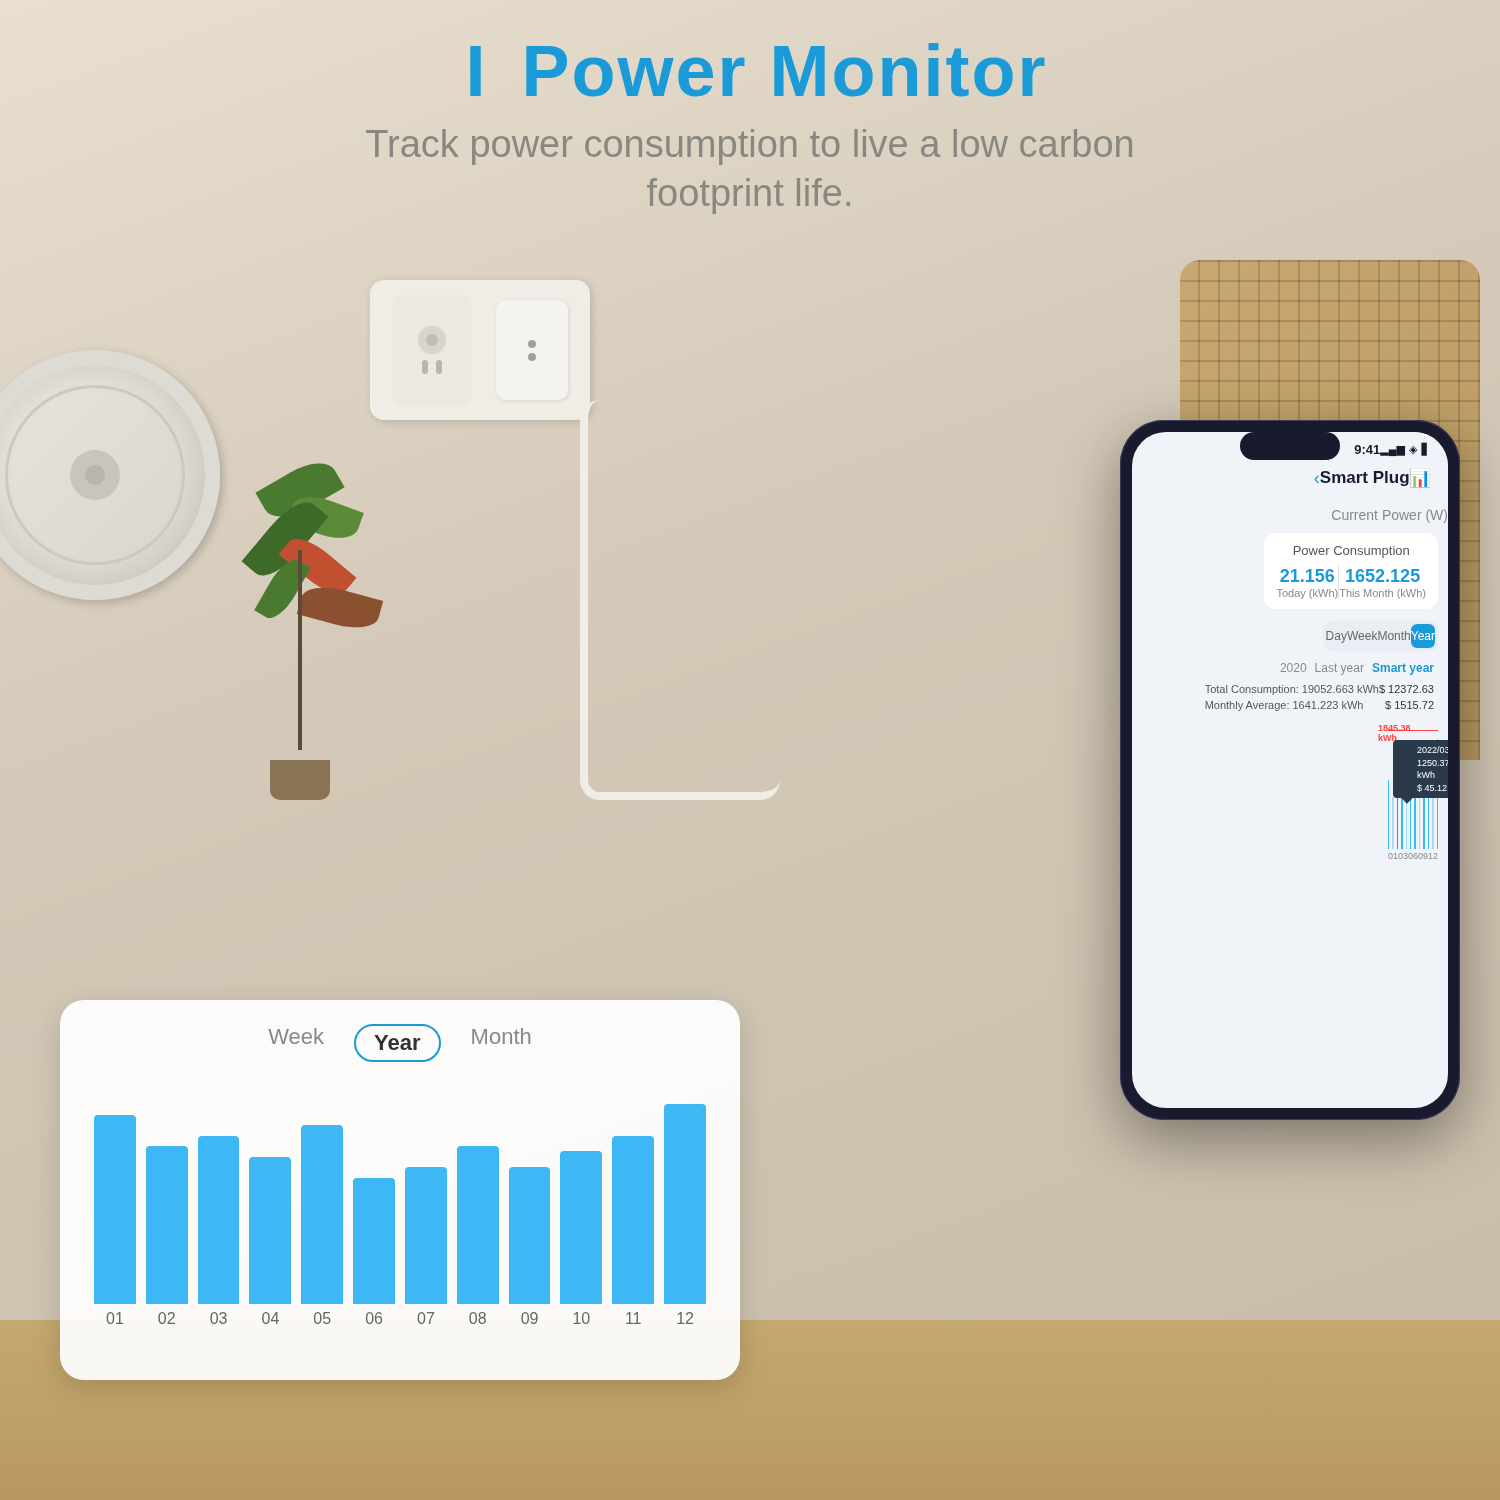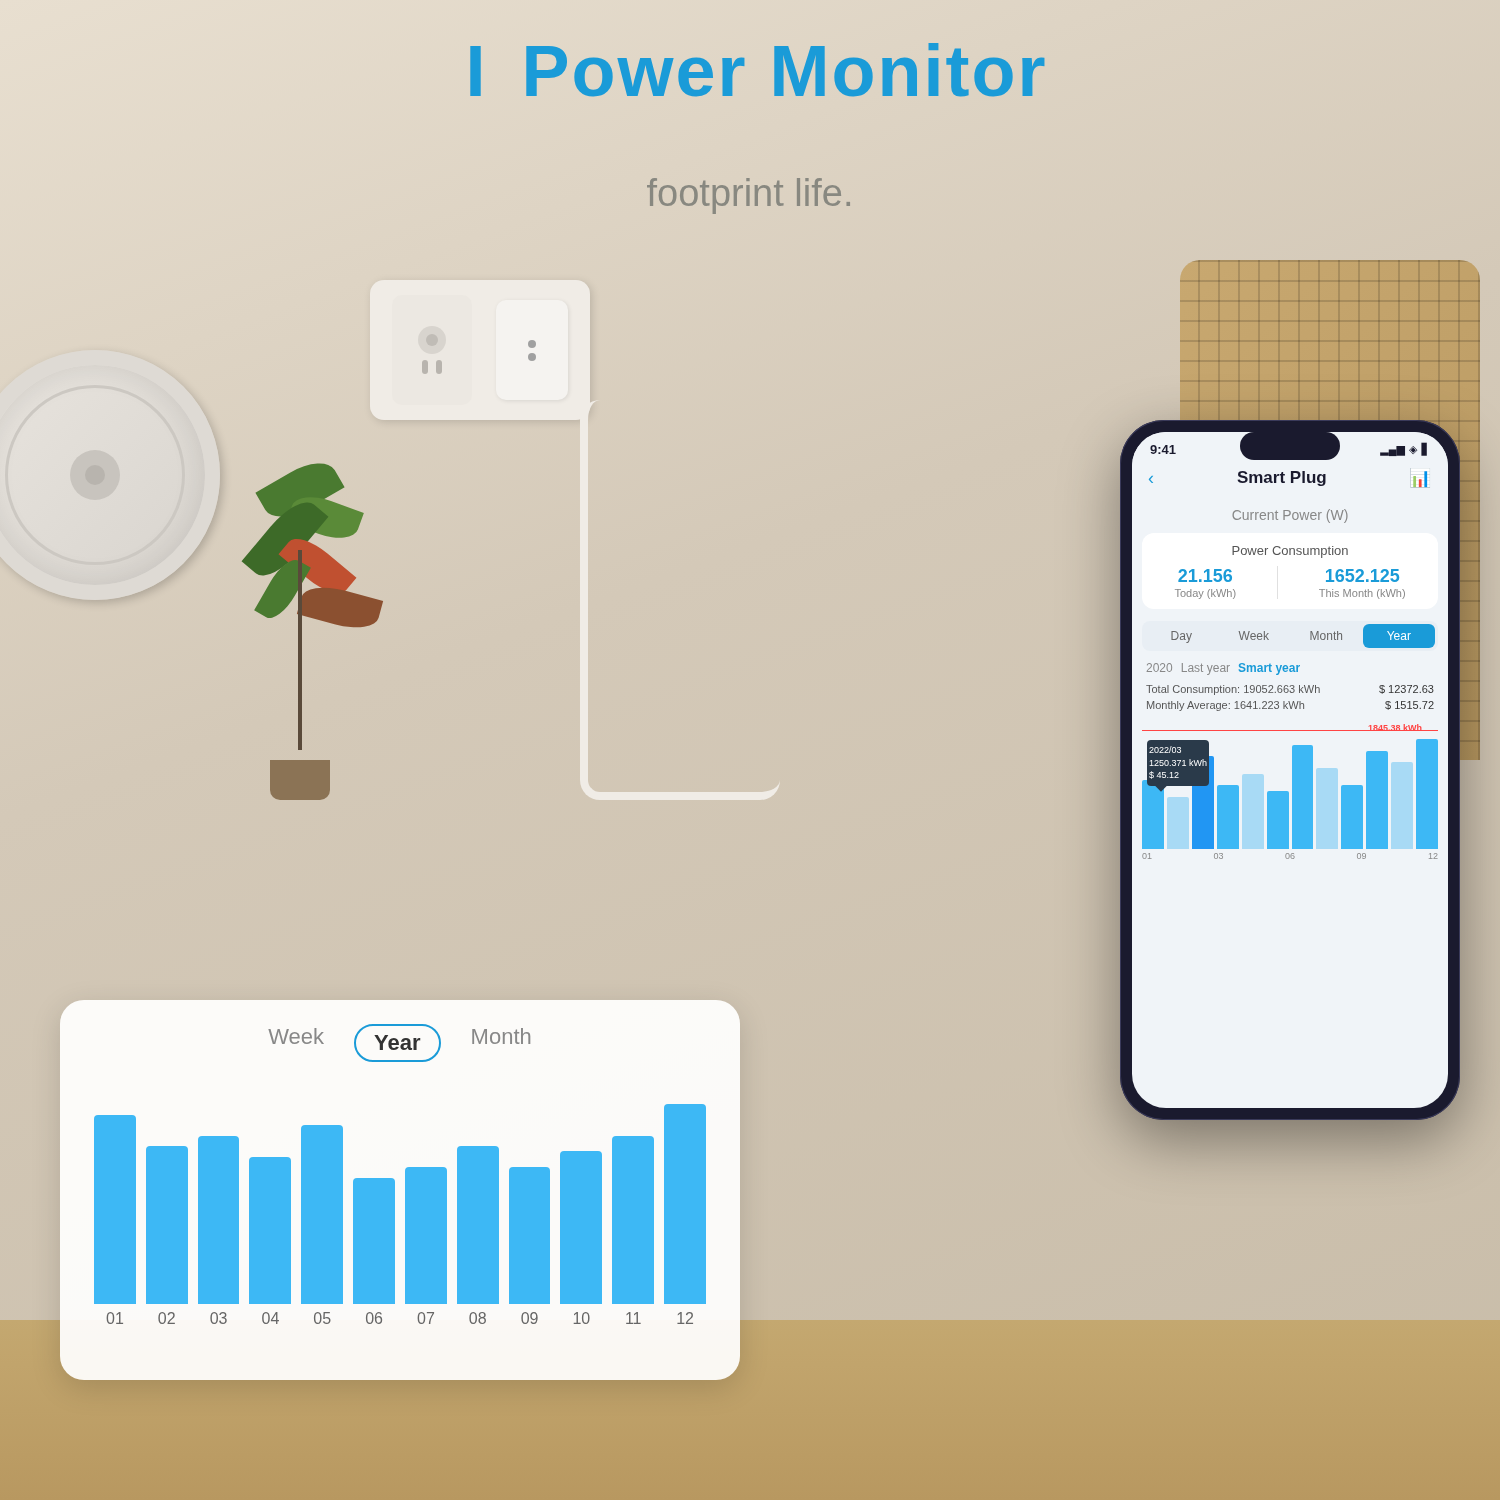--- a/index.html
+++ b/index.html
@@ -339,20 +339,21 @@
     }
 
     .phone-screen {
       width: 100%;
       height: 100%;
       background: #f0f4f8;
       border-radius: 34px;
       overflow: hidden;
       display: flex;
       flex-direction: column;
+      align-items: flex-end;
     }
 
     .phone-notch-bar {
       background: #f0f4f8;
       display: flex;
       justify-content: space-between;
       align-items: center;
       padding: 10px 18px 4px;
     }
 
@@ -569,21 +570,21 @@
       font-weight: 600;
     }
 
     .tooltip-bubble {
       position: absolute;
       top: 25px;
       left: 15px;
       background: #2a3a4a;
       color: white;
       border-radius: 4px;
-      padding: 4px 2px;
+      padding: 4px 24px;
       font-size: 9px;
       line-height: 1.4;
       z-index: 5;
     }
 
     .tooltip-bubble::after {
       content: '';
       position: absolute;
       bottom: -4px;
       left: 10px;
@@ -645,21 +646,21 @@
   <div class="plant-stem"></div>
   <div class="plant-pot"></div>
 </div>
 
 <div class="header">
   <div class="header-title">
     <span class="bar">I</span>
     <span>Power Monitor</span>
   </div>
   <div class="header-subtitle">
-    <br>
+    <span>Track power consumption to live a low carbon</span><br>
     <span>footprint life.</span>
   </div>
 </div>
 
 <div class="chart-card">
   <div class="chart-tabs">
     <div class="chart-tab">Week</div>
     <div class="chart-tab active">Year</div>
     <div class="chart-tab">Month</div>
   </div>

